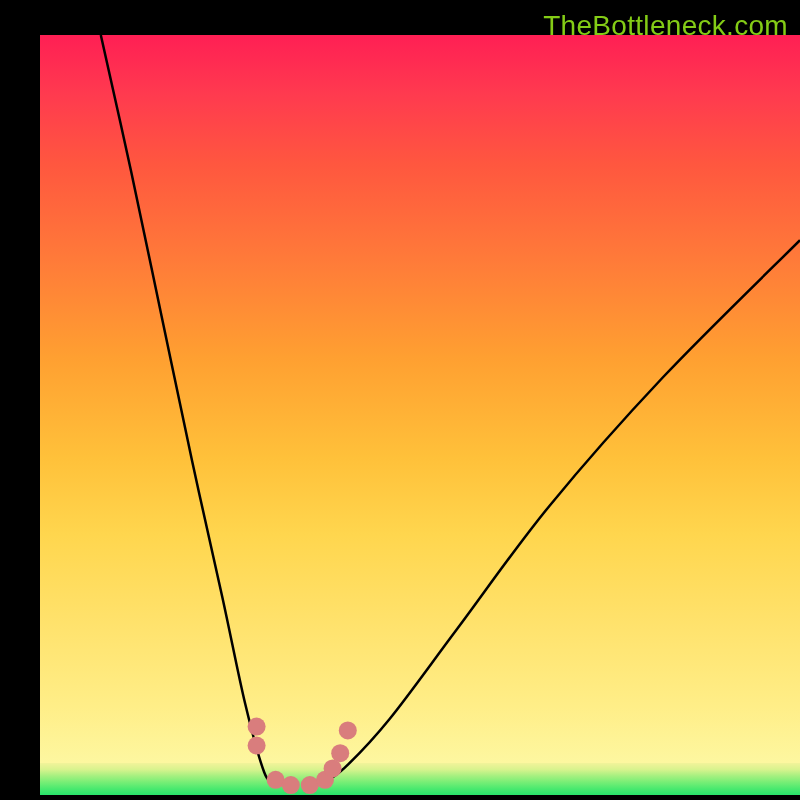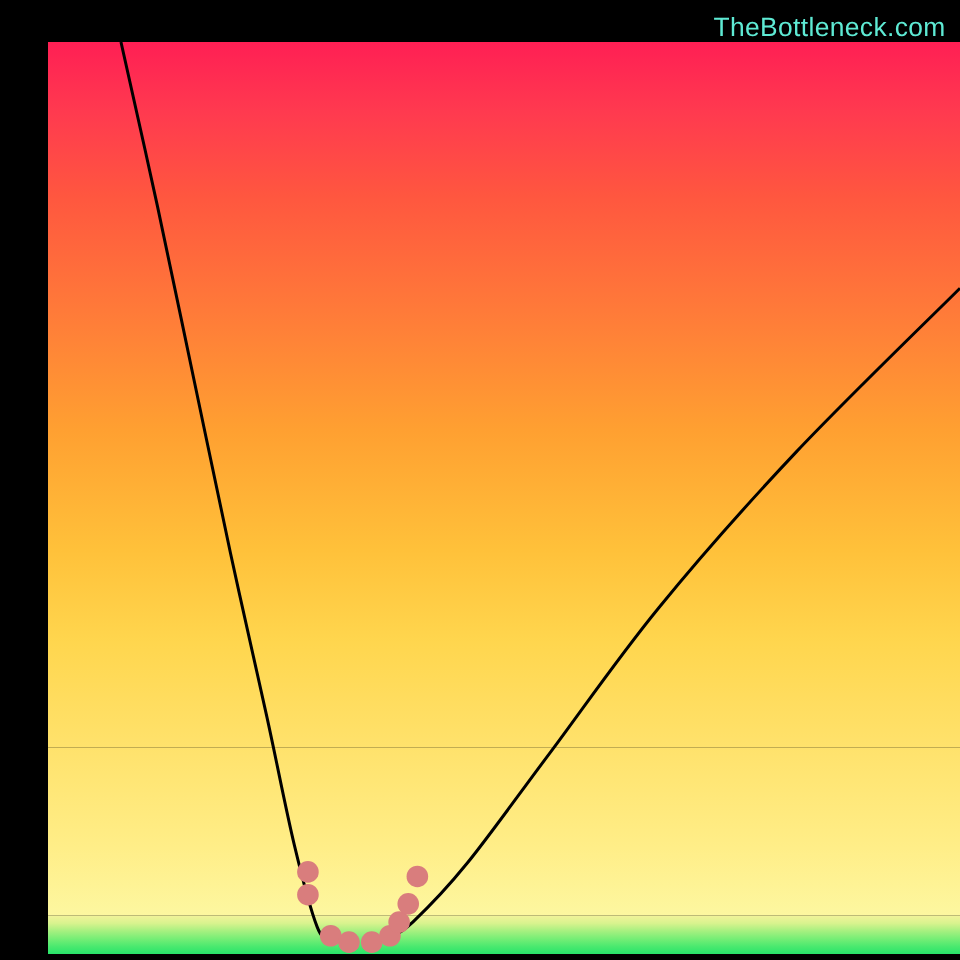--- a/index.html
+++ b/index.html
@@ -64,22 +64,22 @@
       #ffe26c 100%);
   }
   svg.curves {
     position: absolute;
     inset: 0;
   }
   .watermark {
     position: absolute;
     top: 10px;
     right: 12px;
-    color: #5eead4;
-    font-size: 22px;
+    color: #84cc16;
+    font-size: 28px;
     letter-spacing: 0.3px;
   }
 </style>
 </head>
 <body>
 
 <div class="watermark">TheBottleneck.com</div>
 
 <div class="canvas-frame">
   <div class="gradient-bg">

